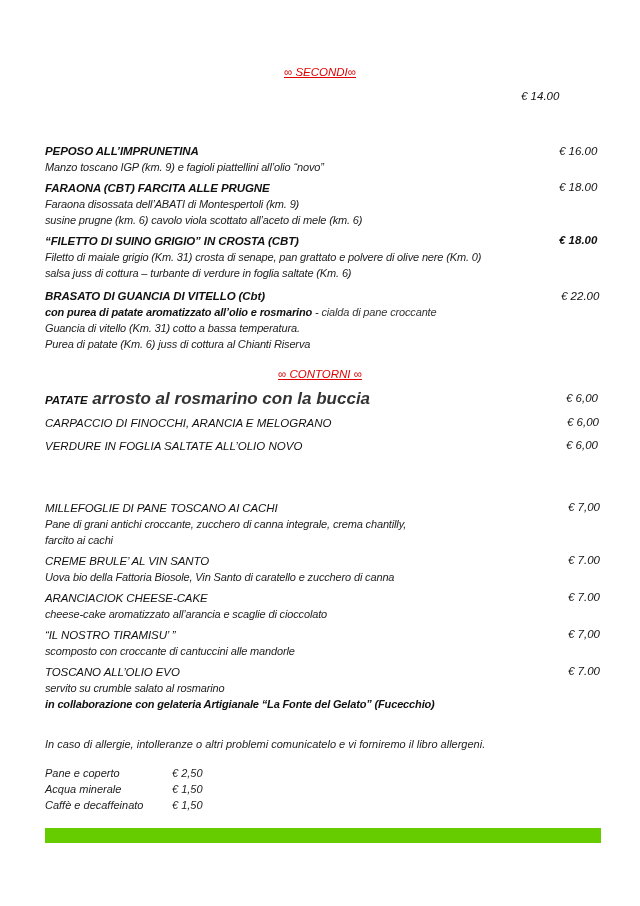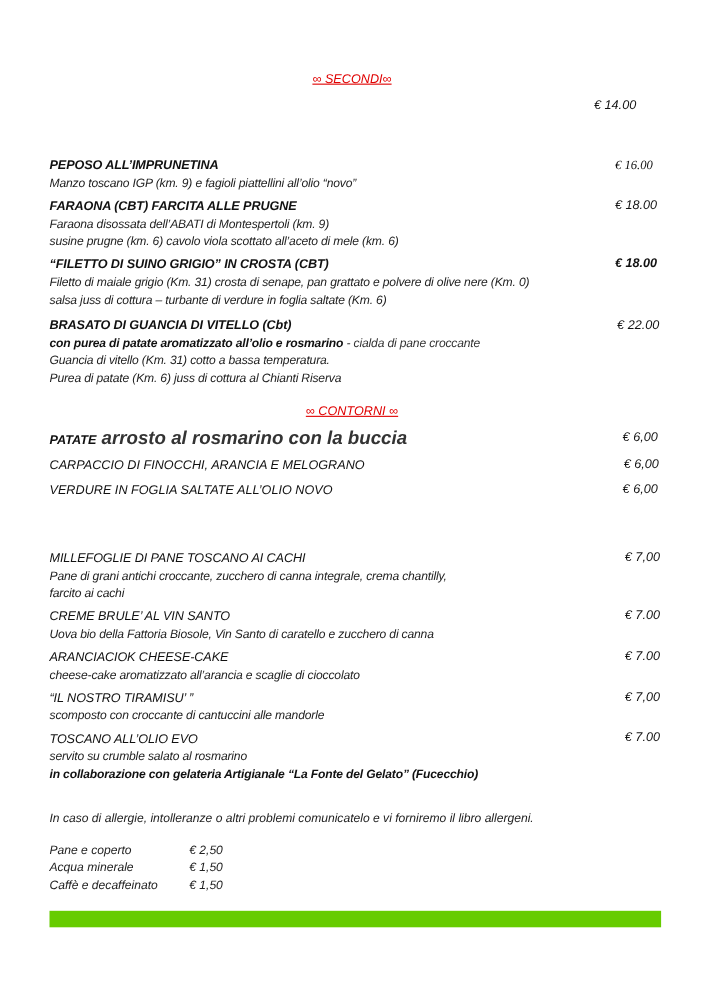--- a/index.html
+++ b/index.html
@@ -24,27 +24,27 @@
     .extras .label { width: 127px; }
     .green-bar { position: absolute; left: 45px; top: 828px; width: 556px; height: 15px; background: #66cc00; }
   </style>
 </head>
 <body>
 
 <div class="page">
 
   <div class="section-title" style="top:66px;">∞ SECONDI∞</div>
 
-  <div class="price light" style="left:540px; top:90px;">€ 14.00</div>
+  <div class="price light" style="left:521px; top:90px;">€ 14.00</div>
 
   <div class="item" style="top:143px;">
     <div class="title">PEPOSO ALL’IMPRUNETINA</div>
     <div class="desc">Manzo toscano IGP (km. 9) e fagioli piattellini all’olio “novo”</div>
   </div>
-  <div class="price light" style="left:559px; top:145px;font-family:Liberation Serif, serif;">€ 16.00</div>
+  <div class="price light" style="left:559px; top:145px;">€ 16.00</div>
 
   <div class="item" style="top:180px;">
     <div class="title">FARAONA (CBT) FARCITA ALLE PRUGNE</div>
     <div class="desc">Faraona disossata dell’ABATI di Montespertoli (km. 9)</div>
     <div class="desc">susine prugne (km. 6) cavolo viola scottato all’aceto di mele (km. 6)</div>
   </div>
   <div class="price light" style="left:559px; top:181px;">€ 18.00</div>
 
   <div class="item" style="top:233px;">
     <div class="title">“FILETTO DI SUINO GRIGIO” IN CROSTA (CBT)</div>

